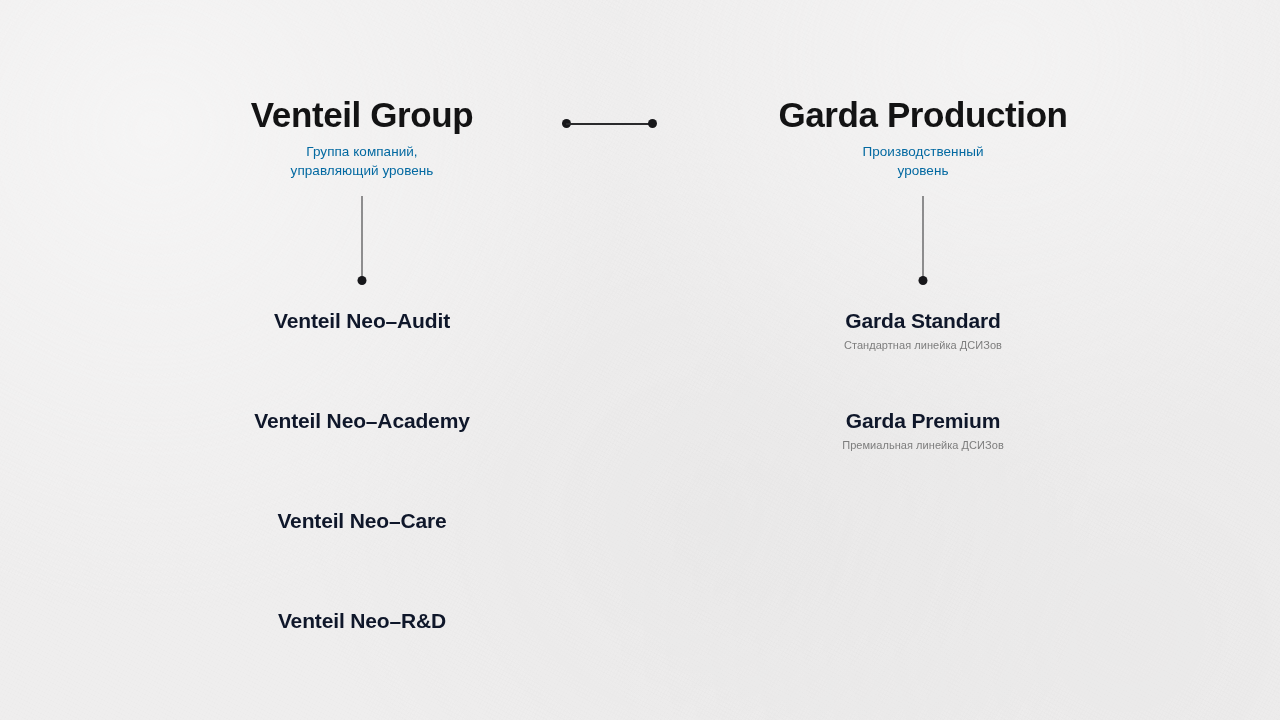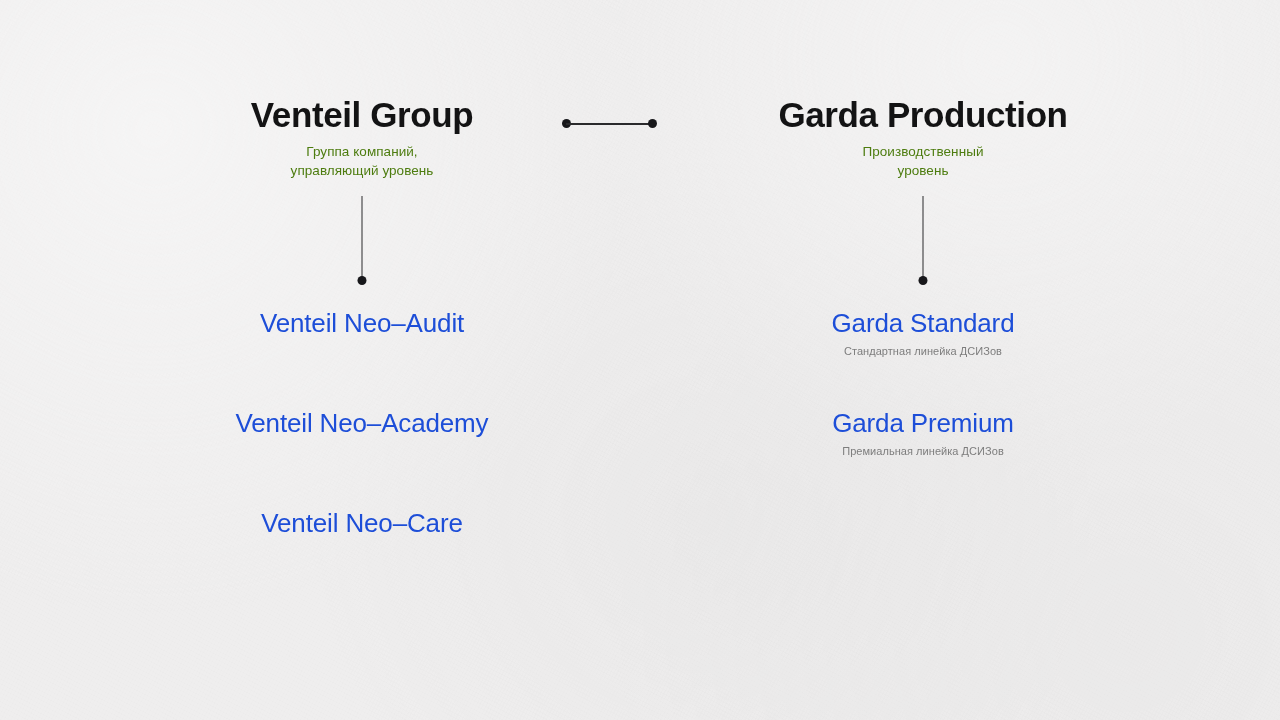--- a/index.html
+++ b/index.html
@@ -56,21 +56,21 @@
     letter-spacing:-.4px;
     color:#131314;
     line-height:1.08;
     white-space:nowrap;
   }
   .head-sub {
     margin-top:8px;
     font-size:13.5px;
     font-weight:400;
     line-height:1.42;
-    color:#4d7c0f;
+    color:#0369a1;
     letter-spacing:.05px;
   }
 
   
   .v-connector {
     position:absolute;
     top:196px;
     left:50%;
     transform:translateX(-50%);
     width:9px;
@@ -111,24 +111,24 @@
   .h-connector .dot.start { left:0;  }
   .h-connector .dot.end   { right:0; }
 
   
   .node {
     position:absolute;
     left:0; right:0;
     text-align:center;
   }
   .node-title {
-    font-size:26px;
-    font-weight:400;
+    font-size:21px;
+    font-weight:700;
     letter-spacing:-.15px;
-    color:#1d4ed8;
+    color:#0f172a;
     line-height:1.2;
     white-space:nowrap;
   }
   .node-sub {
     margin-top:5px;
     font-size:11px;
     font-weight:400;
     color:#7d7d7d;
     line-height:1.35;
     letter-spacing:.05px;
@@ -168,20 +168,23 @@
     </div>
 
     <div class="node row-2">
       <div class="node-title">Venteil Neo–Academy</div>
     </div>
 
     <div class="node row-3">
       <div class="node-title">Venteil Neo–Care</div>
     </div>
 
+    <div class="node row-4">
+      <div class="node-title">Venteil Neo–R&amp;D</div>
+    </div>
 
   </div>
 
   <div class="h-connector">
     <div class="dot start"></div>
     <div class="bar"></div>
     <div class="dot end"></div>
   </div>
 
   <div class="column right">

